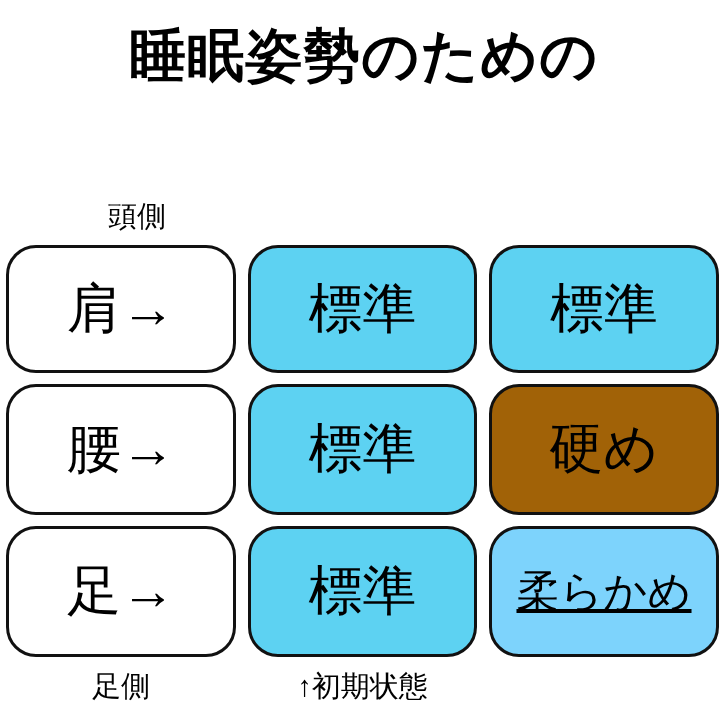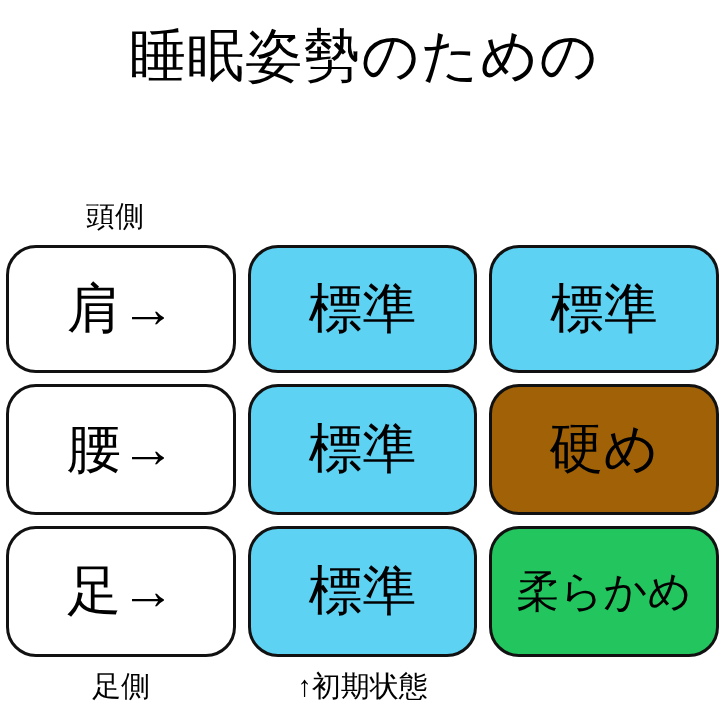--- a/index.html
+++ b/index.html
@@ -8,31 +8,31 @@
     background: #ffffff;
     color: #000000;
     font-family: "Liberation Sans", "DejaVu Sans", sans-serif;
     overflow: hidden;
   }
   .stage { position: relative; width: 728px; height: 728px; background: #ffffff; }
 
   .title {
     position: absolute; top: 14px; left: 0; width: 728px;
     text-align: center;
-    font-size: 57px; font-weight: 400; line-height: 82px;
+    font-size: 57px; font-weight: 700; line-height: 82px;
     letter-spacing: 1px;
   }
 
   .side-label {
     position: absolute;
     font-size: 29px; font-weight: 400;
     text-align: center; line-height: 40px;
     white-space: nowrap;
   }
-  .head-label    { top: 196px; left: 0;  width: 230px; }
+  .head-label    { top: 196px; left: 22px;  width: 230px; }
   .foot-label    { top: 666px; left: 6px;  width: 230px; }
   .initial-label { top: 666px; left: 248px; width: 229px; }
 
   .grid {
     position: absolute; top: 245px; left: 6px;
     display: grid;
     grid-template-columns: 230px 229px 230px;
     grid-template-rows: 128px 131px 131px;
     column-gap: 12px; row-gap: 11px;
   }
@@ -64,21 +64,21 @@
     <div class="box" style="background: rgb(255, 255, 255);">肩→</div>
     <div class="box" style="background: rgb(93, 210, 242);">標準</div>
     <div class="box" style="background: rgb(93, 210, 242);">標準</div>
 
     <div class="box" style="background: rgb(255, 255, 255);">腰→</div>
     <div class="box" style="background: rgb(93, 210, 242);">標準</div>
     <div class="box" style="background: #a16207;">硬め</div>
 
     <div class="box" style="background: rgb(255, 255, 255);">足→</div>
     <div class="box" style="background: rgb(93, 210, 242);">標準</div>
-    <div class="box small-text" style="background: #22c55e;">柔らかめ</div>
+    <div class="box small-text" style="background: #7dd3fc; text-decoration: underline;">柔らかめ</div>
 
   </div>
 
   <div class="side-label initial-label">↑初期状態</div>
 
   <div class="side-label foot-label">足側</div>
 
 </div>
 
 </body></html>

